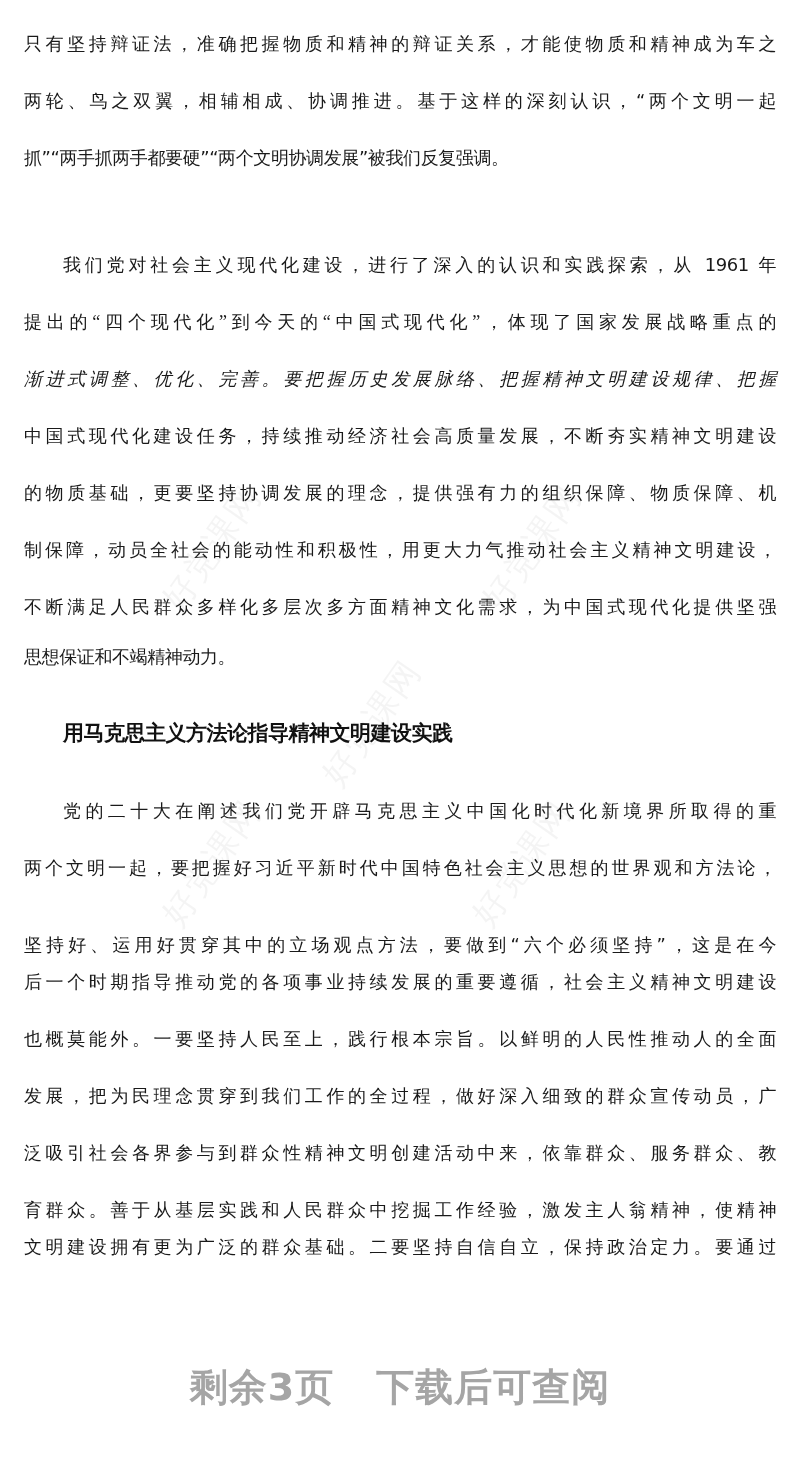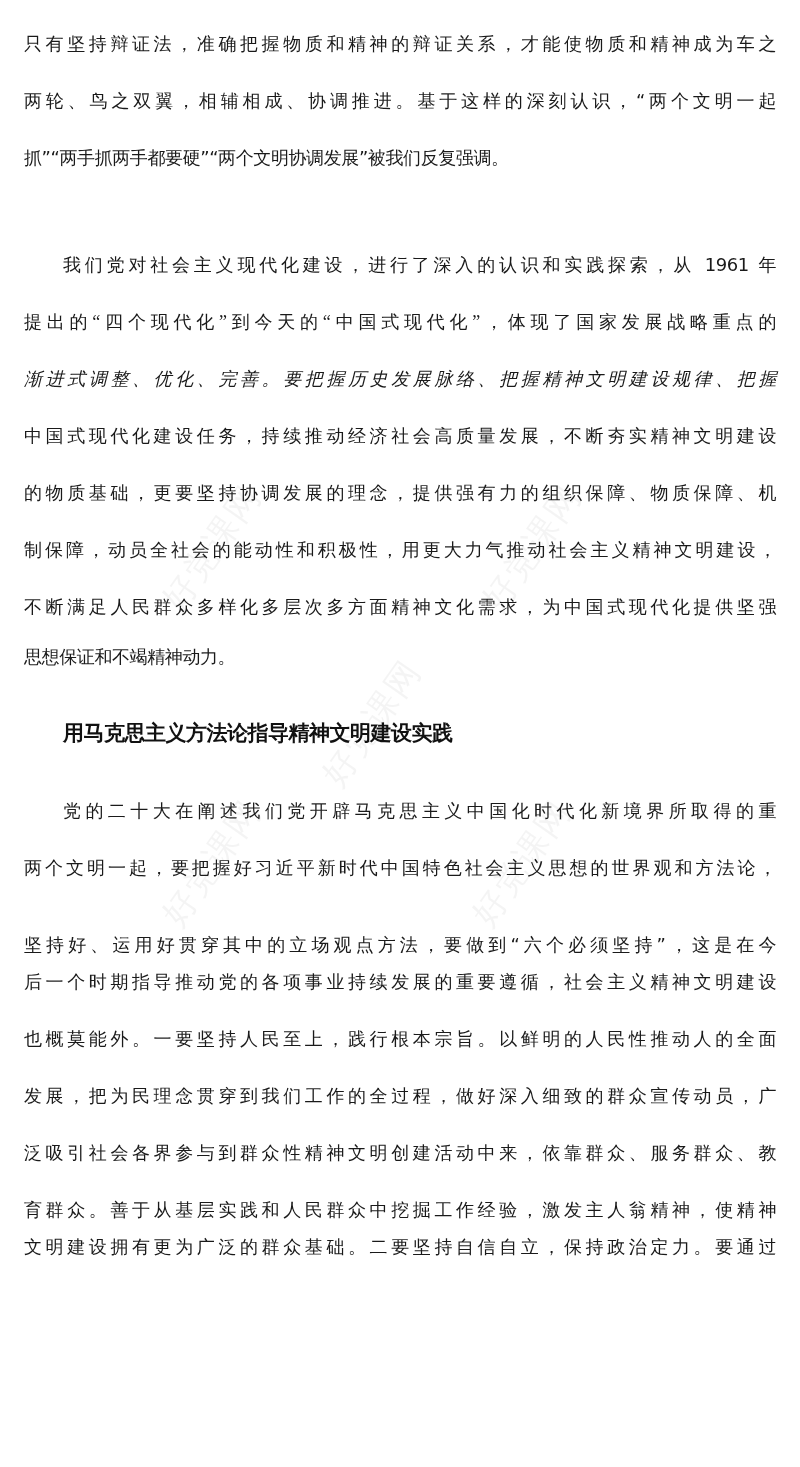--- a/index.html
+++ b/index.html
@@ -111,14 +111,17 @@
     <div class="line" style="top:853px;">两个文明一起，要把握好习近平新时代中国特色社会主义思想的世界观和方法论，</div>
     <div class="line" style="top:886px;margin-top:44px;">坚持好、运用好贯穿其中的立场观点方法，要做到“六个必须坚持”，这是在今</div>
     <div class="line" style="top:967px;">后一个时期指导推动党的各项事业持续发展的重要遵循，社会主义精神文明建设</div>
     <div class="line" style="top:1024px;">也概莫能外。一要坚持人民至上，践行根本宗旨。以鲜明的人民性推动人的全面</div>
     <div class="line" style="top:1081px;">发展，把为民理念贯穿到我们工作的全过程，做好深入细致的群众宣传动员，广</div>
     <div class="line" style="top:1138px;">泛吸引社会各界参与到群众性精神文明创建活动中来，依靠群众、服务群众、教</div>
     <div class="line" style="top:1195px;">育群众。善于从基层实践和人民群众中挖掘工作经验，激发主人翁精神，使精神</div>
     <div class="line" style="top:1232px;">文明建设拥有更为广泛的群众基础。二要坚持自信自立，保持政治定力。要通过</div>
   </div>
 
+  <div class="footer-banner">
+    <span>剩余3页</span><span class="gap"></span><span>下载后可查阅</span>
+  </div>
 
 </div>
 
 </body></html>

